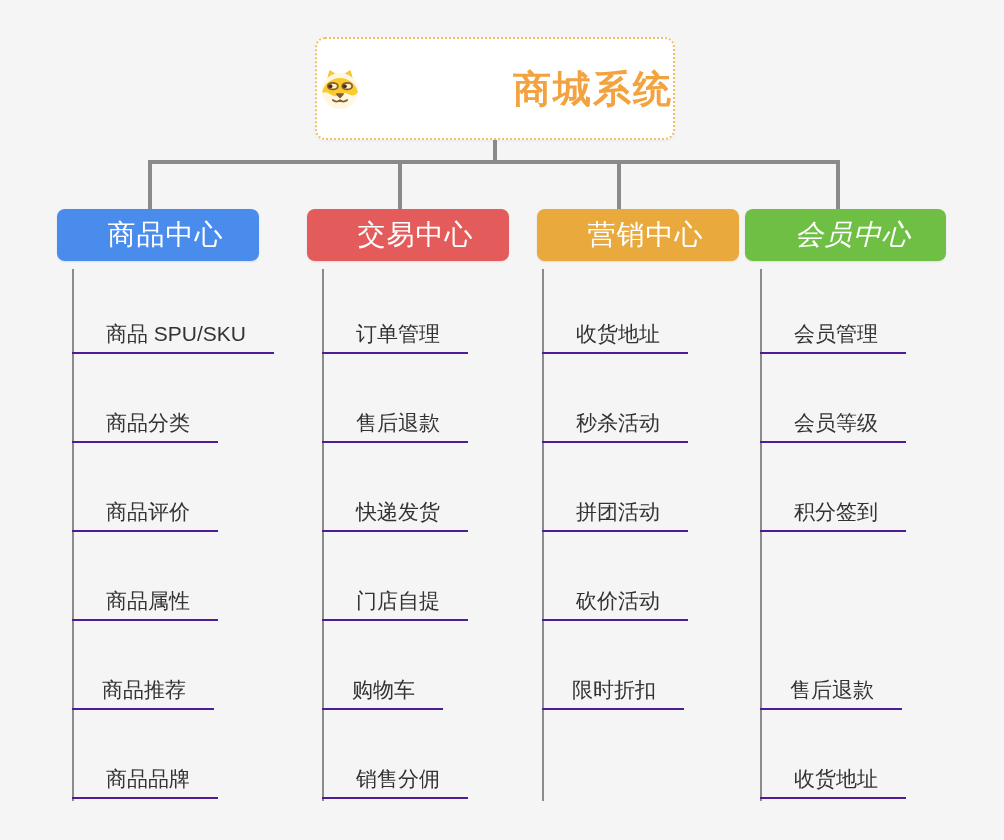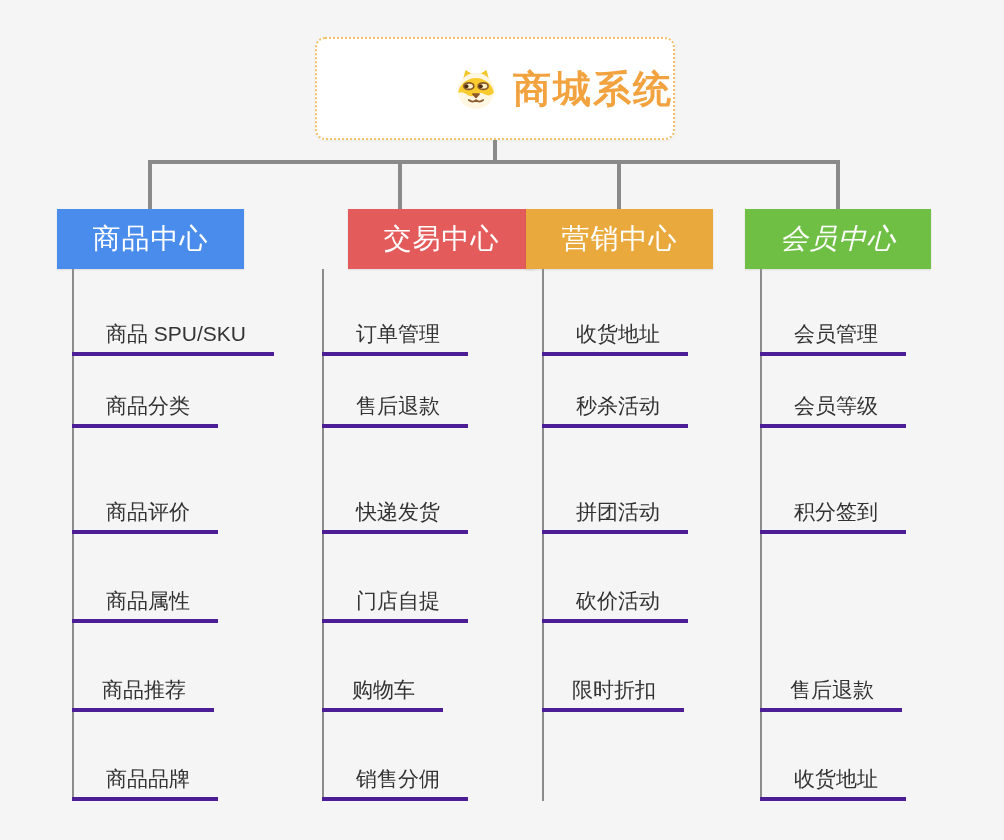--- a/index.html
+++ b/index.html
@@ -13,62 +13,63 @@
     background:#F5F5F6;
     overflow:hidden;
   }
   
   .root{
     position:absolute;left:315px;top:37px;width:360px;height:103px;
     background:#ffffff;
     border:2px dotted #F2BE62;
     border-radius:10px;
     box-sizing:border-box;
-    display:flex;align-items:center;justify-content:flex-end;gap:14px;
+    display:flex;align-items:center;justify-content:space-between;gap:14px;
     box-shadow:0 1px 3px rgba(0,0,0,0.05);
     cursor:pointer;
   }
   .root-title{
     font-size:38px;font-weight:600;color:#F2A340;letter-spacing:2px;
     line-height:1;
   }
   
   .line{position:absolute;background:#8A8A8A;}
   .stub{left:493px;top:140px;width:4px;height:23px;}
   .hline{left:148px;top:160px;width:692px;height:4px;}
   .drop{top:160px;width:4px;height:49px;}
   .d0{left:148px;} .d1{left:398px;} .d2{left:617px;} .d3{left:836px;}
   
   .branch{
-    position:absolute;top:209px;height:60px;
-    border-radius:0;
+    position:absolute;top:209px;height:52px;
+    border-radius:8px;
     display:flex;align-items:center;justify-content:center;
     box-shadow:0 1px 2px rgba(0,0,0,0.10);
     cursor:pointer;
+    padding-left:15px;
   }
   .branch span{font-size:28px;color:#ffffff;font-weight:500;letter-spacing:1px;}
   .b0{left:57px;width:187px;background:#4A8CEC;}
   .b1{left:307px;width:187px;background:#E45B5B;}
-  .b2{left:526px;width:187px;background:#E9A93C;}
+  .b2{left:537px;width:187px;background:#E9A93C;}
   .b3{left:745px;width:186px;background:#6FBF45;}
   
   .col{position:absolute;top:269px;width:240px;height:540px;}
   .c0{left:72px;} .c1{left:322px;} .c2{left:542px;} .c3{left:760px;}
   .spine{
     position:absolute;left:0;top:0;width:2px;height:532px;background:#8C8C8C;
   }
   .leaf{
     position:absolute;left:0;
     padding:0 28px 6px 34px;
-    border-bottom:4px solid #4c1d95;
+    border-bottom:2px solid #4c1d95;
     font-size:21px;line-height:24px;color:#333333;
     white-space:nowrap;
     cursor:pointer;
   }
-  .l0{top:53px;} .l1{top:125px;text-align:center;} .l2{top:231px;}
+  .l0{top:53px;} .l1{top:142px;text-align:center;} .l2{top:231px;}
   .l3{top:320px;} .l4{top:409px;padding-left:30px;} .l5{top:498px;}
 </style>
 </head>
 <body>
 
 <div class="canvas">
 
   <div class="root">
     <svg width="46" height="42" viewBox="0 0 48 44" aria-hidden="true">
       <path d="M9,17 L13,2 L23,8 Z" fill="#F6C62E"></path>
@@ -88,21 +89,21 @@
   <div class="line stub"></div>
   <div class="line hline"></div>
   <div class="line drop d0"></div>
   <div class="line drop d1"></div>
   <div class="line drop d2"></div>
   <div class="line drop d3"></div>
 
   <div class="branch b0" style="background: rgb(74, 140, 236);">
     <span>商品中心</span>
   </div>
-  <div class="branch b1" style="background: rgb(228, 91, 91); margin-left: 41px;">
+  <div class="branch b1" style="background: rgb(228, 91, 91);">
     <span>交易中心</span>
   </div>
   <div class="branch b2" style="background: rgb(233, 169, 60);">
     <span>营销中心</span>
   </div>
   <div class="branch b3" style="background: rgb(111, 191, 69); font-style: italic;">
     <span>会员中心</span>
   </div>
 
   <div class="col c0">

